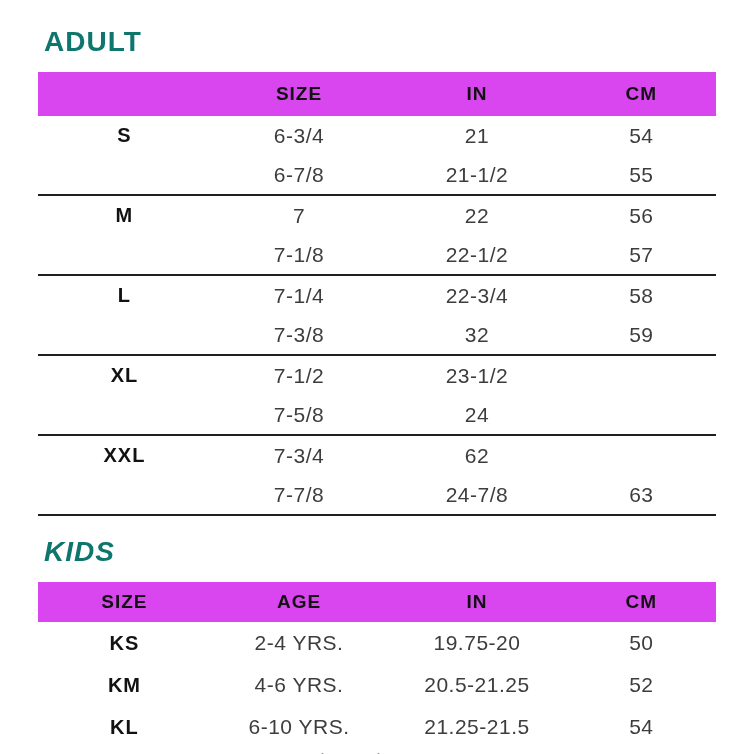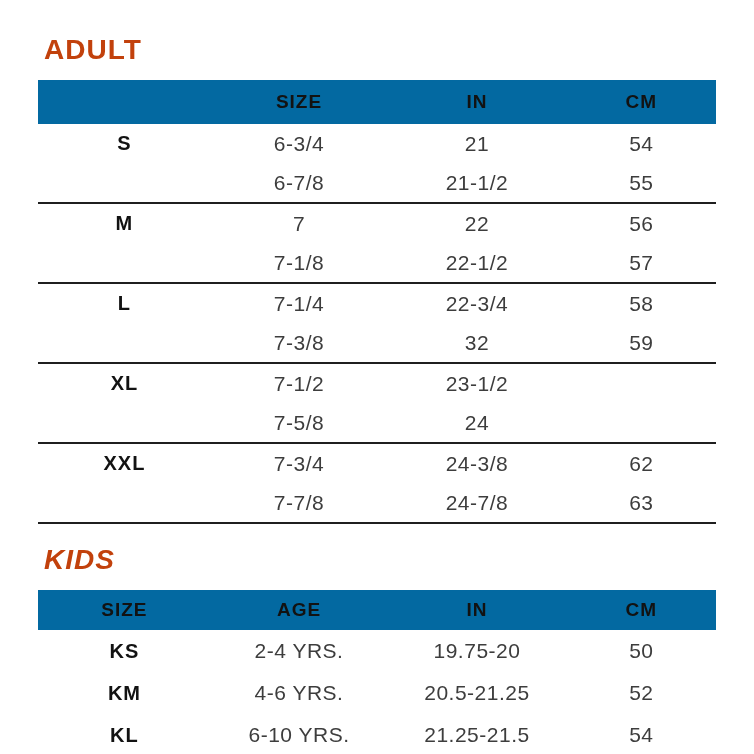--- a/index.html
+++ b/index.html
@@ -8,32 +8,32 @@
     background: #ffffff;
     font-family: "Liberation Sans", "DejaVu Sans", sans-serif;
     overflow: hidden;
   }
   .page { padding: 26px 38px 0 38px; }
 
   .section-title {
     font-size: 28px;
     font-weight: 900;
     letter-spacing: 1px;
-    color: #c2410c;
-    margin: 8px 0 14px 6px;
+    color: #0f766e;
+    margin: 0 0 14px 6px;
   }
   .section-title.kids { margin-top: 20px; font-style: italic; }
 
   .table { width: 100%; }
 
   .t-head {
     display: grid;
     grid-template-columns: 25.5% 26% 26.5% 22%;
     align-items: center;
-    background: #0369a1;
+    background: #d946ef;
     height: 44px;
   }
   .t-head .h-cell {
     text-align: center;
     font-weight: 700;
     font-size: 19px;
     letter-spacing: 1px;
     color: #121212;
   }
 
@@ -136,21 +136,20 @@
           <div class="t-row">
             <div class="cell label"></div>
             <div class="cell">7-5/8</div>
             <div class="cell">24</div>
           </div>
         </div>
         <div class="size-group">
           <div class="t-row">
             <div class="cell label">XXL</div>
             <div class="cell">7-3/4</div>
-            <div class="cell">24-3/8</div>
             <div class="cell">62</div>
           </div>
           <div class="t-row">
             <div class="cell label"></div>
             <div class="cell">7-7/8</div>
             <div class="cell">24-7/8</div>
             <div class="cell">63</div>
           </div>
         </div>
       </div>

